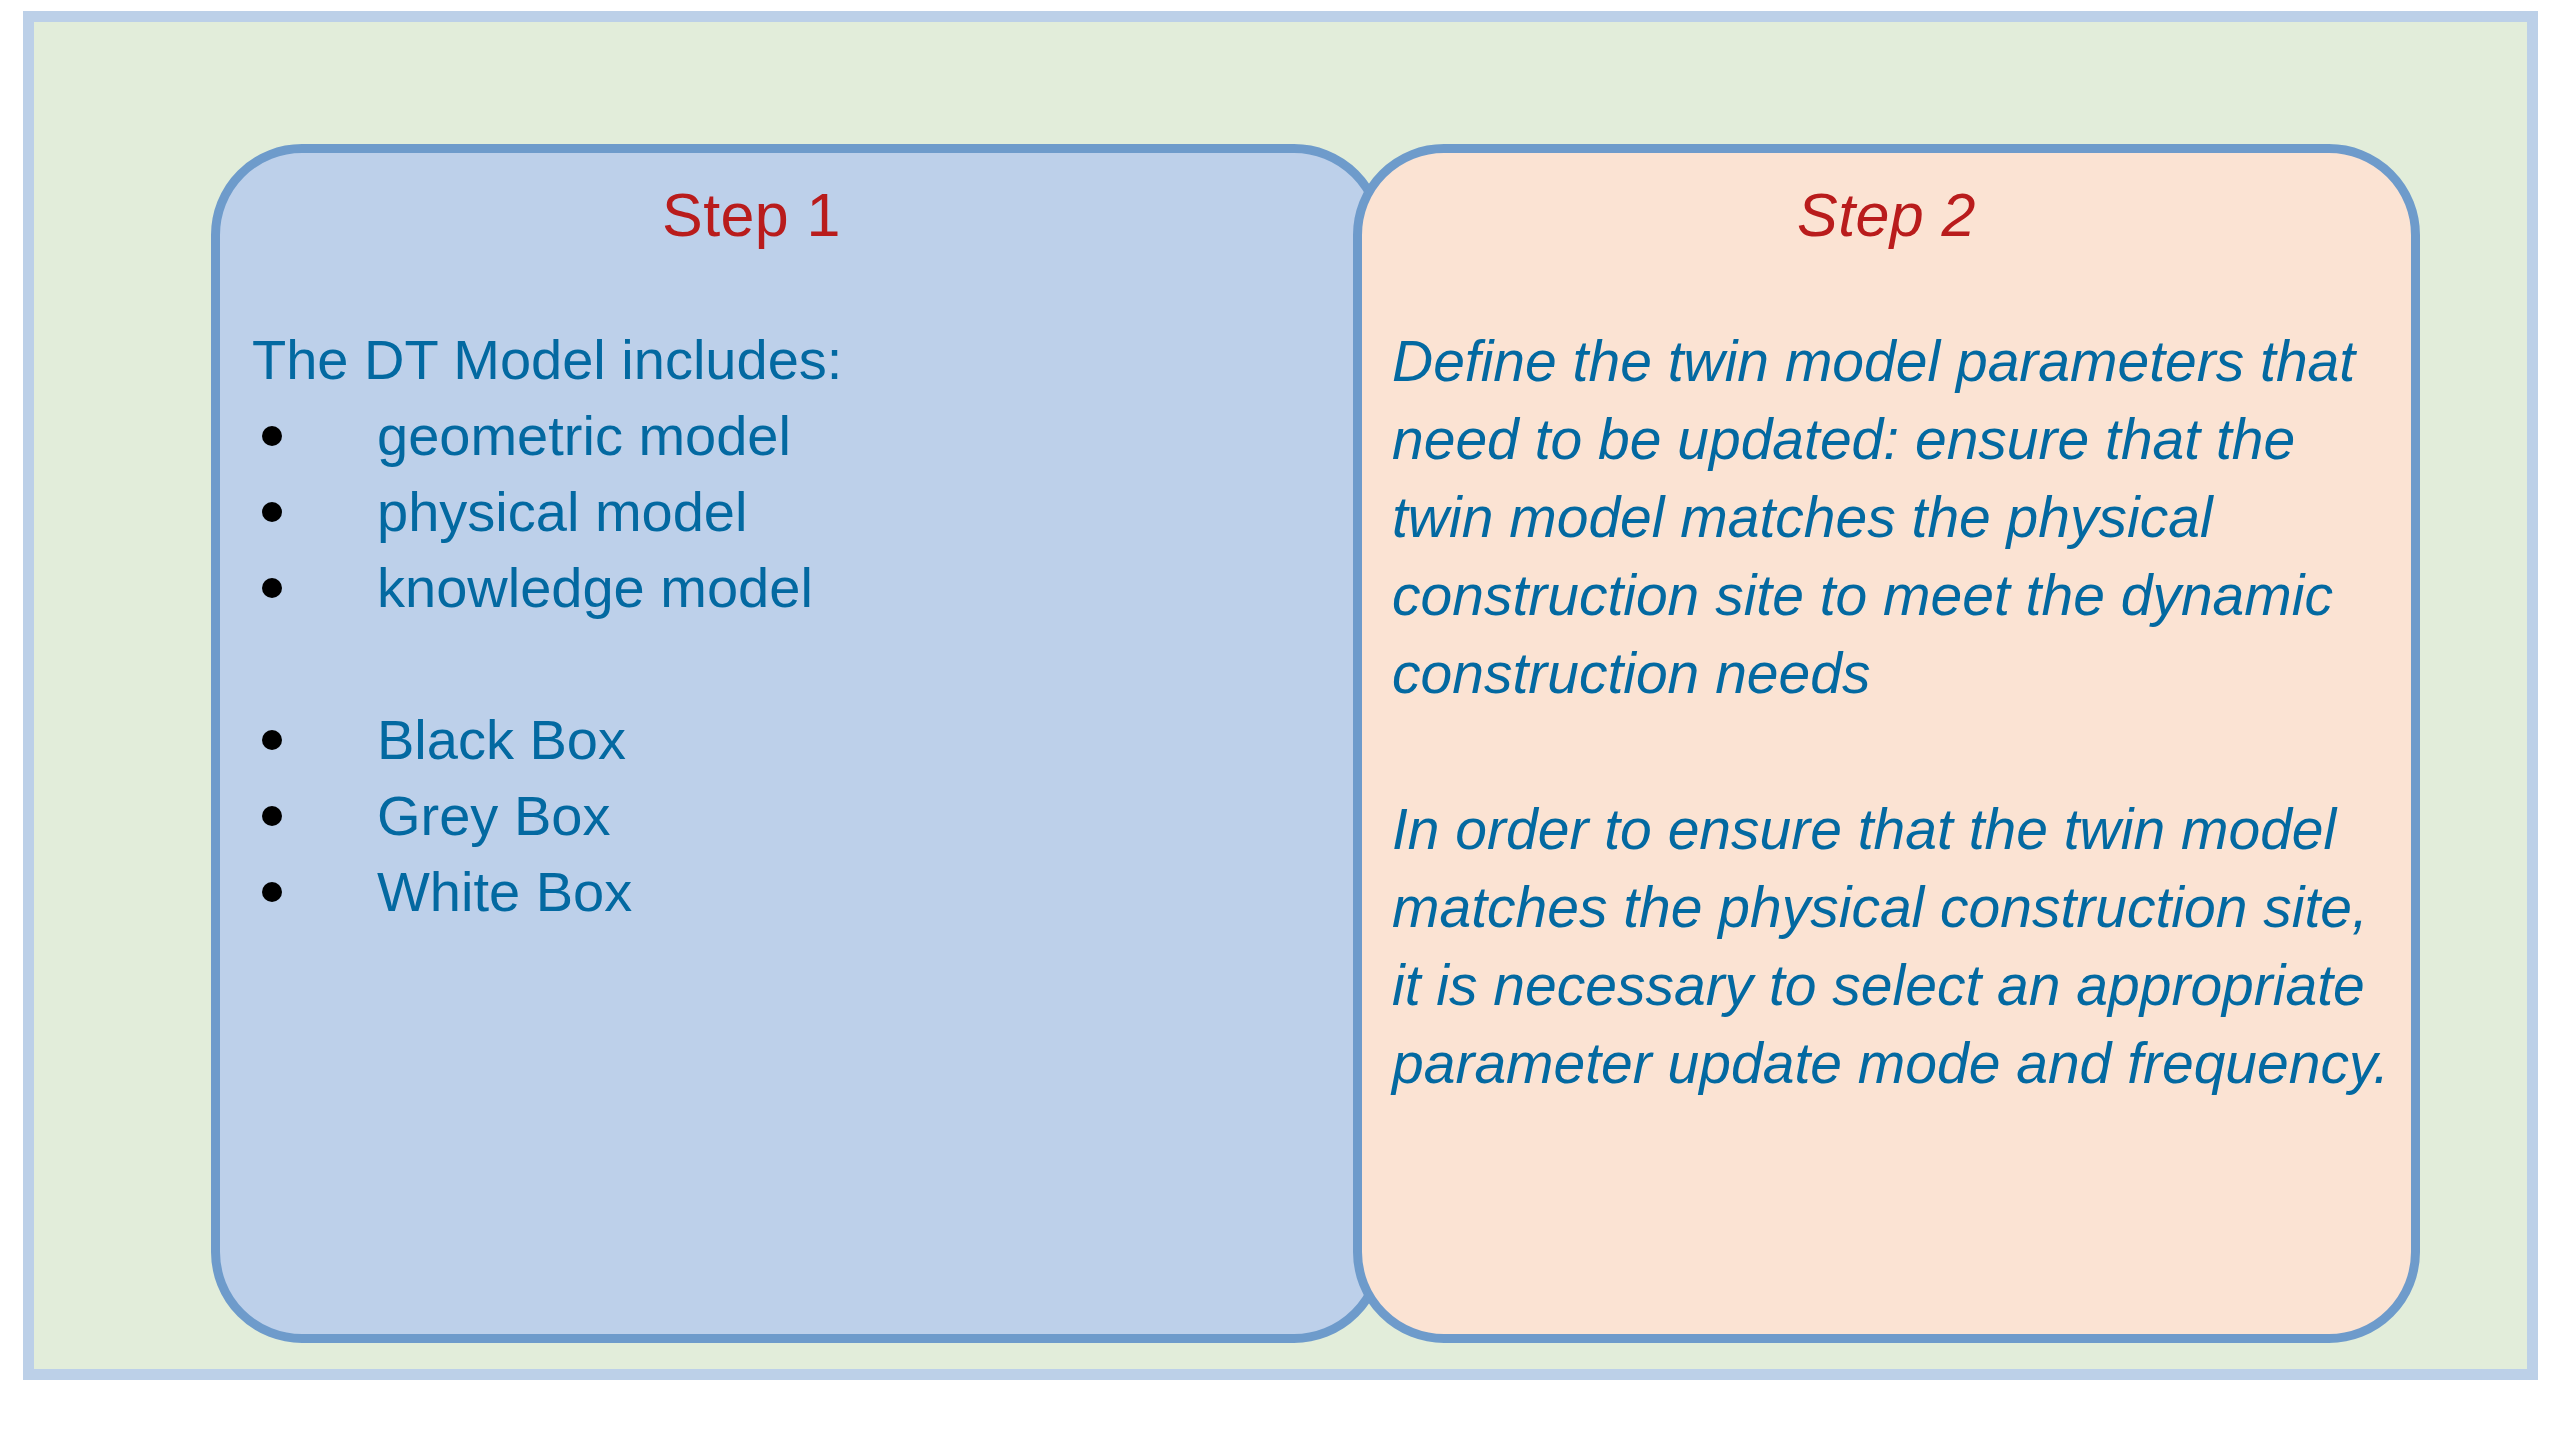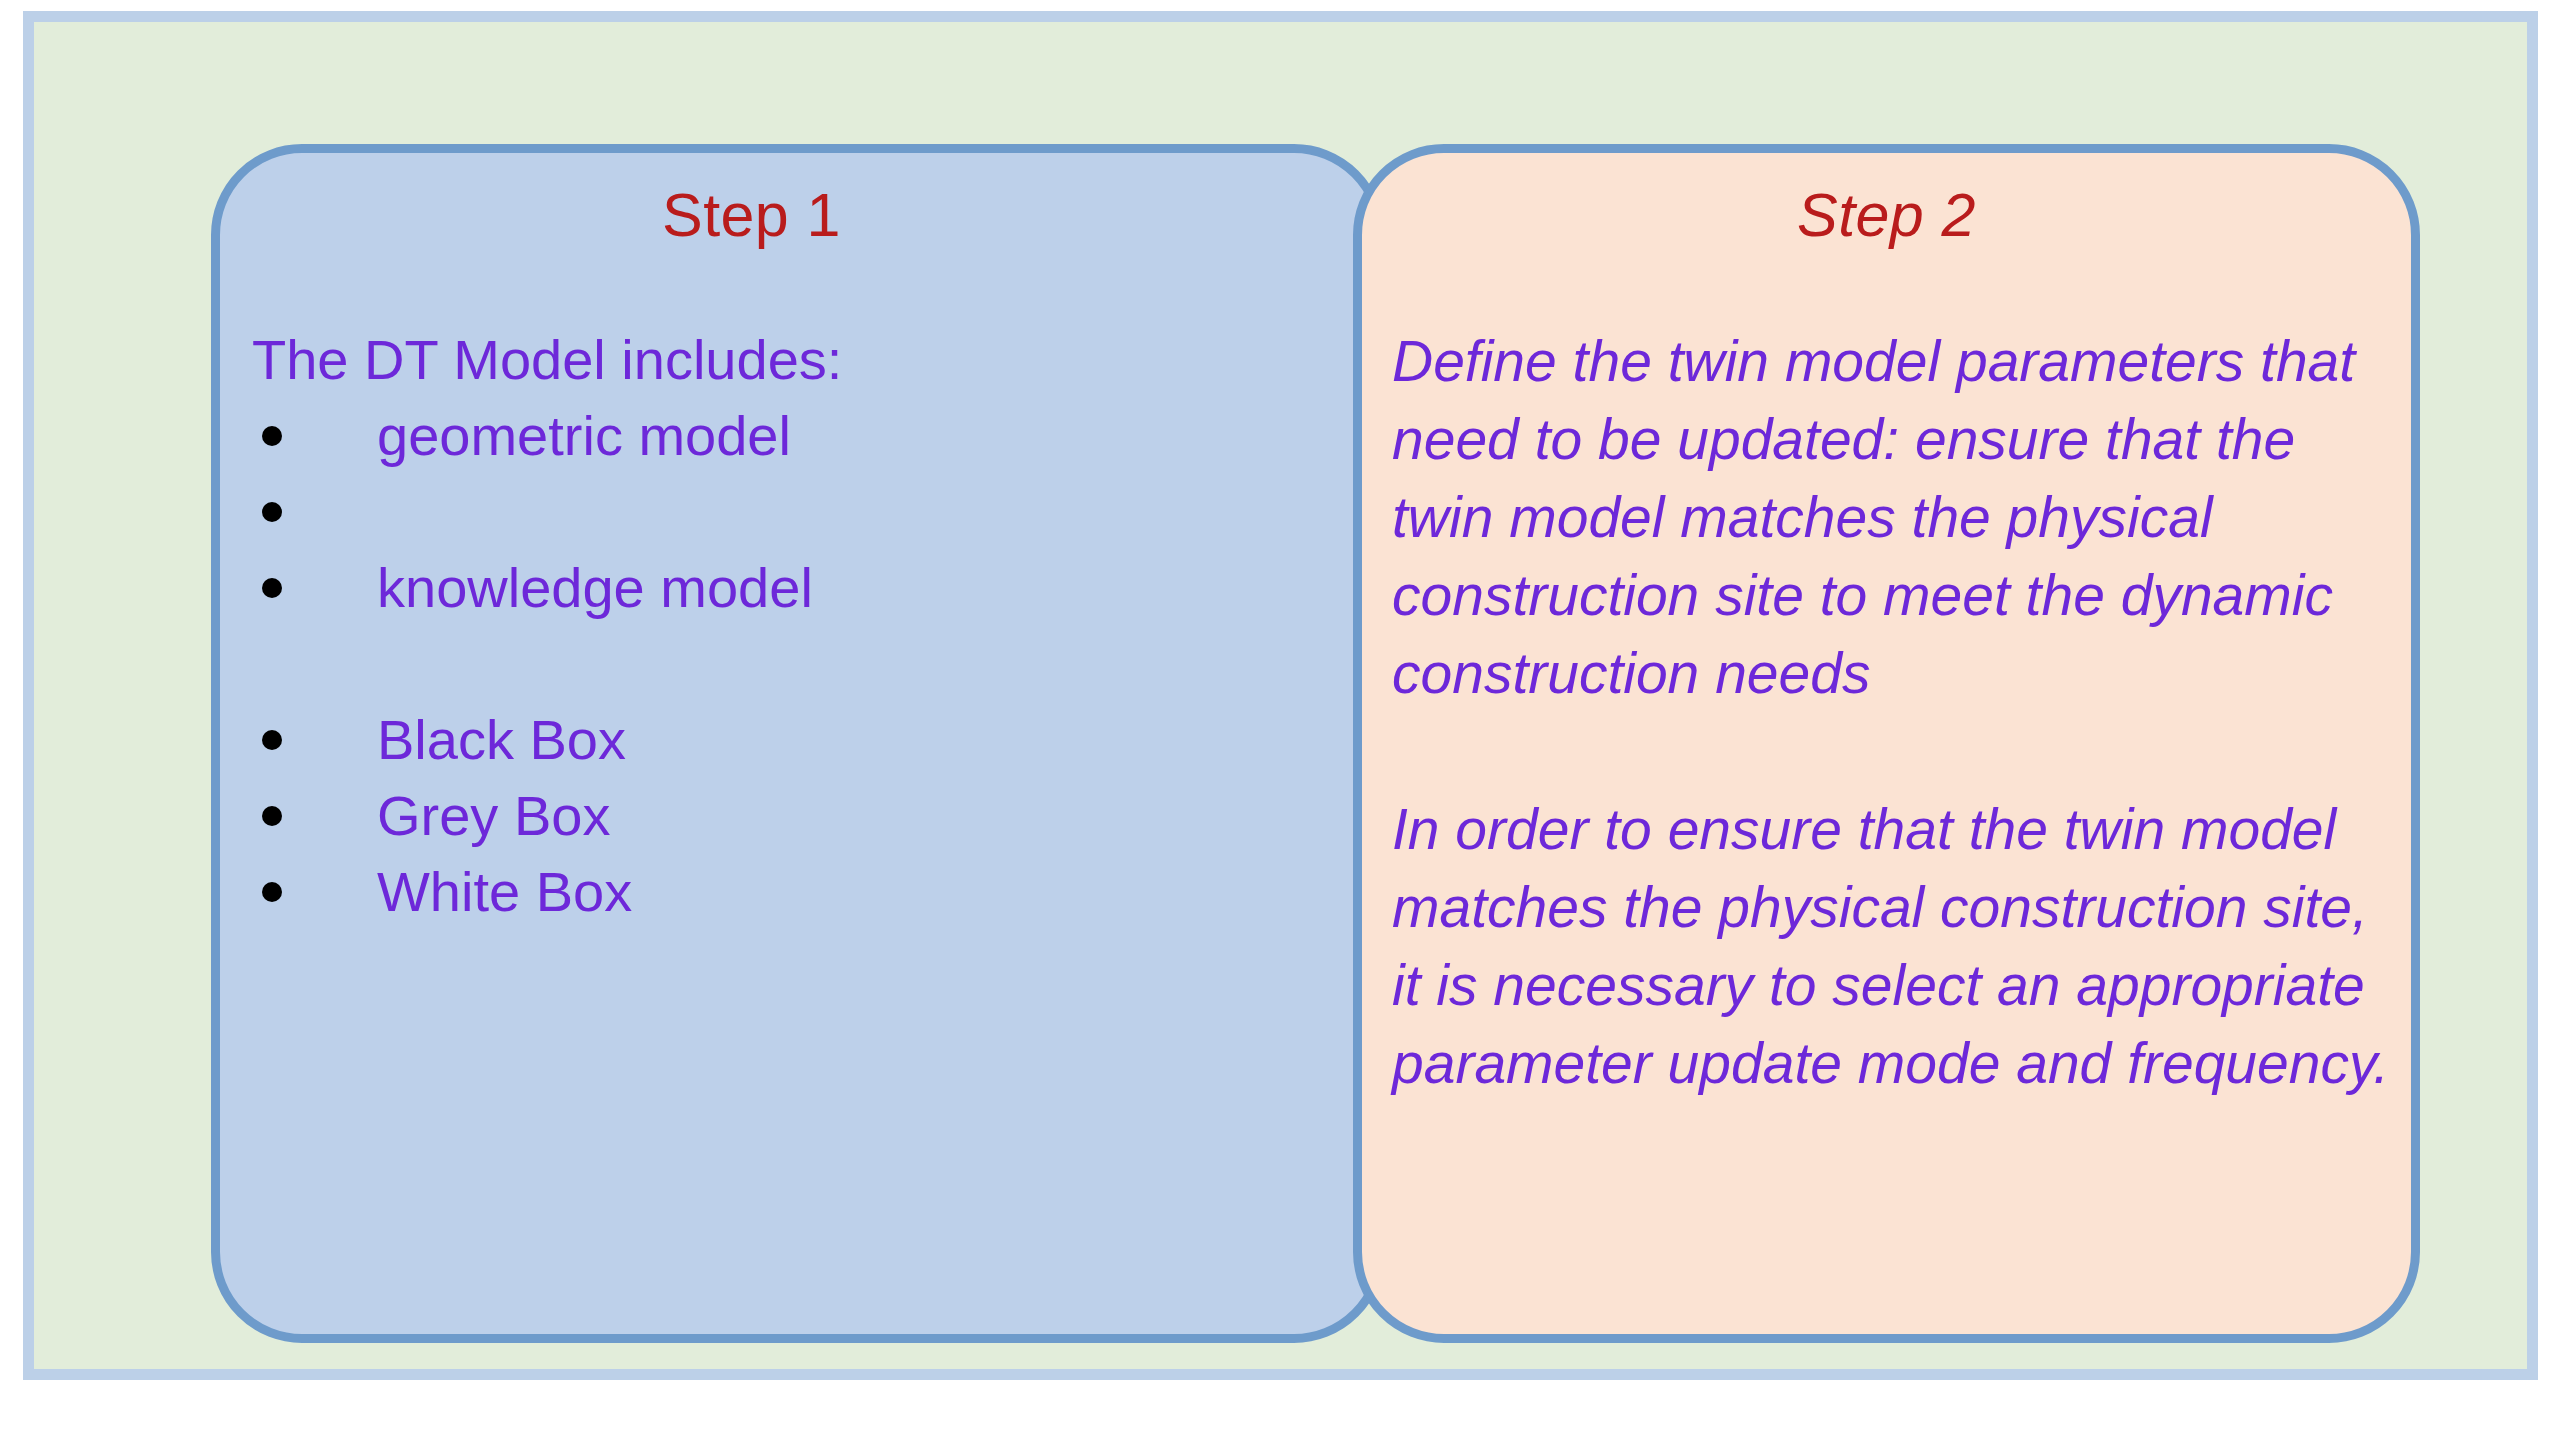--- a/index.html
+++ b/index.html
@@ -70,21 +70,21 @@
     color: #b91c1c;
     letter-spacing: 0.4px;
   }
   #step-card-1 .card-title { padding-right: 93px; box-sizing: border-box; }
 
   .card-body {
     position: absolute;
     left: 32px;
     right: 17px;
     top: 169px;
-    color: #6d28d9;
+    color: #0369a1;
     font-size: 56px;
     line-height: 76px;
     font-stretch: condensed;
   }
   #step-card-2 .card-body {
     left: 30px;
     right: 8.4px;
     top: 169px;
     font-size: 57px;
     line-height: 78px;
@@ -136,20 +136,21 @@
 
         <p class="para">The DT Model includes:</p>
 
         <ul class="bullets">
           <li>
             <span class="bullet-dot"></span>
             <span>geometric model</span>
           </li>
           <li>
             <span class="bullet-dot"></span>
+            <span>physical model</span>
           </li>
           <li>
             <span class="bullet-dot"></span>
             <span>knowledge model</span>
           </li>
         </ul>
 
         <div class="spacer-line"></div>
 
 

